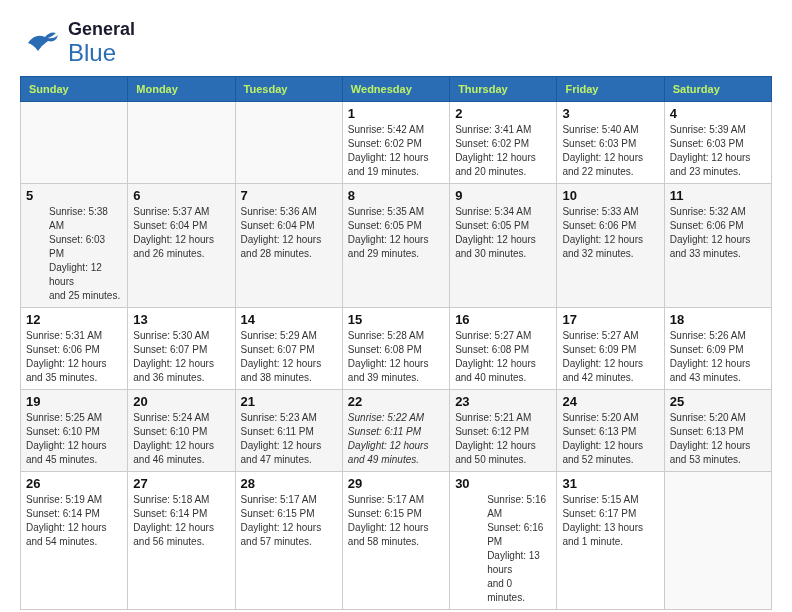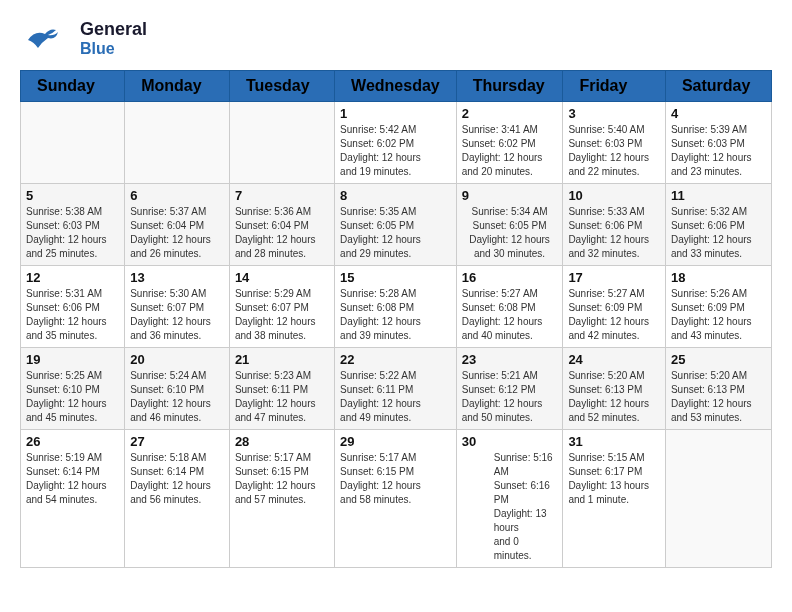--- a/index.html
+++ b/index.html
@@ -28,24 +28,24 @@
       font-size: 16px;
       color: #444;
     }
     table {
       width: 100%;
       border-collapse: collapse;
       font-size: 11px;
     }
     thead tr th {
       background: #2a6db5;
-      color: #000000;
-      padding: 6px 16px;
+      color: #bef264;
+      padding: 6px 8px;
       text-align: left;
-      font-size: 16px;
+      font-size: 11px;
       font-weight: bold;
       border: 1px solid #1a5a9a;
     }
     tbody tr td {
       border: 1px solid #ccc;
       vertical-align: top;
       padding: 4px 5px;
       height: 80px;
       width: 107px;
       background: #fff;
@@ -62,36 +62,36 @@
     .day-info {
       font-size: 10px;
       color: #333;
       line-height: 1.4;
     }
     .empty-cell {
       background: #f9f9f9;
     }
     .logo-wrapper {
       display: flex;
-      align-items: flex-start;
-      gap: 20px;
+      align-items: center;
+      gap: 8px;
     }
     .logo-text-group {
       display: flex;
       flex-direction: column;
       line-height: 1.1;
     }
     .logo-general {
       font-size: 18px;
       font-weight: bold;
       color: #1a1a2e;
     }
     .logo-blue {
-      font-size: 16px;
-      font-weight: bold;
+      font-size: 24px;
+      font-weight: normal;
       color: #2a6db5;
     }
   </style>
 </head>
 <body>
 
 <div class="header">
   <div class="logo-wrapper">
     <svg width="40" height="40" viewBox="0 0 40 40">
       <path d="M8,20 Q15,10 25,14 Q30,8 36,10 Q32,14 28,15 Q34,16 38,12 Q36,20 28,18 Q22,22 18,28 Q14,22 8,20Z" fill="#2a6db5"></path>
@@ -145,21 +145,21 @@
           <div class="day-number">4</div>
           <div class="day-info" style="white-space: pre-line;">Sunrise: 5:39 AM
 Sunset: 6:03 PM
 Daylight: 12 hours
 and 23 minutes.</div>
         </td>
       </tr>
       <tr>
         <td>
           <div class="day-number">5</div>
-          <div class="day-info" style="white-space: pre-line;">Sunrise: 5:38 AM
+          <div class="day-info" style="white-space: pre-line; margin-left: 23px;">Sunrise: 5:38 AM
 Sunset: 6:03 PM
 Daylight: 12 hours
 and 25 minutes.</div>
         </td>
         <td>
           <div class="day-number">6</div>
           <div class="day-info" style="white-space: pre-line;">Sunrise: 5:37 AM
 Sunset: 6:04 PM
 Daylight: 12 hours
 and 26 minutes.</div>
@@ -173,21 +173,21 @@
         </td>
         <td>
           <div class="day-number">8</div>
           <div class="day-info" style="white-space: pre-line;">Sunrise: 5:35 AM
 Sunset: 6:05 PM
 Daylight: 12 hours
 and 29 minutes.</div>
         </td>
         <td>
           <div class="day-number">9</div>
-          <div class="day-info" style="white-space: pre-line; text-align: center;">Sunrise: 5:34 AM
+          <div class="day-info" style="white-space: pre-line;">Sunrise: 5:34 AM
 Sunset: 6:05 PM
 Daylight: 12 hours
 and 30 minutes.</div>
         </td>
         <td>
           <div class="day-number">10</div>
           <div class="day-info" style="white-space: pre-line;">Sunrise: 5:33 AM
 Sunset: 6:06 PM
 Daylight: 12 hours
 and 32 minutes.</div>
@@ -268,21 +268,21 @@
         </td>
         <td>
           <div class="day-number">21</div>
           <div class="day-info" style="white-space: pre-line;">Sunrise: 5:23 AM
 Sunset: 6:11 PM
 Daylight: 12 hours
 and 47 minutes.</div>
         </td>
         <td>
           <div class="day-number">22</div>
-          <div class="day-info" style="white-space: pre-line;">Sunrise: 5:22 AM
+          <div class="day-info" style="white-space: pre-line; font-style: italic;">Sunrise: 5:22 AM
 Sunset: 6:11 PM
 Daylight: 12 hours
 and 49 minutes.</div>
         </td>
         <td>
           <div class="day-number">23</div>
           <div class="day-info" style="white-space: pre-line;">Sunrise: 5:21 AM
 Sunset: 6:12 PM
 Daylight: 12 hours
 and 50 minutes.</div>

